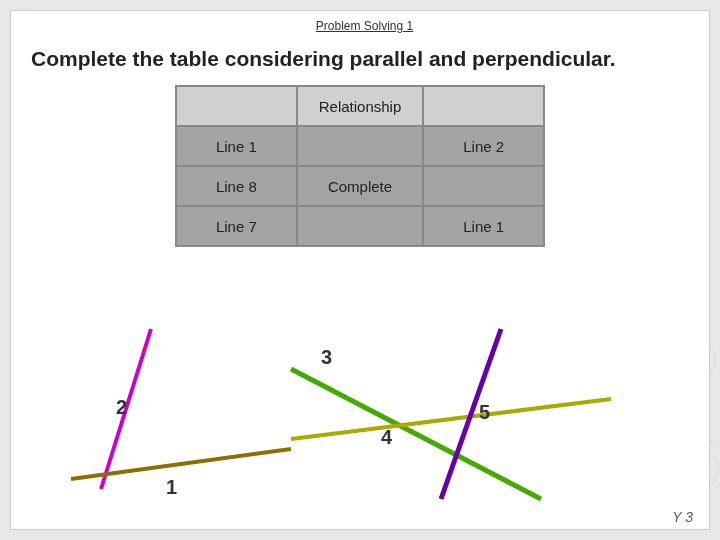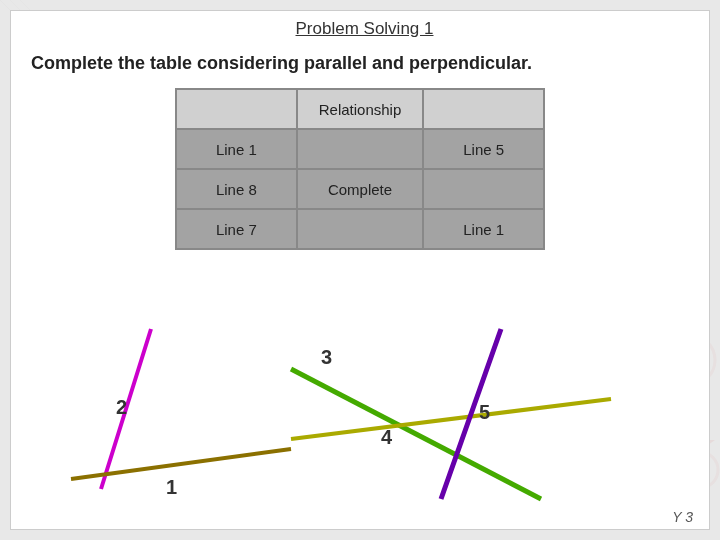--- a/index.html
+++ b/index.html
@@ -33,29 +33,29 @@
       position: absolute;
       top: 10px; left: 10px;
       width: 700px;
       height: 520px;
       background: white;
       border: 1px solid #ccc;
     }
 
     .page-title {
       text-align: center;
-      font-size: 17px;
+      font-size: 12px;
       text-decoration: underline;
       color: #333;
       padding: 8px 0 4px 0;
       margin-left: 9px;
     }
 
     .instruction {
-      font-size: 18px;
+      font-size: 21px;
       font-weight: bold;
       color: #222;
       padding: 10px 20px 14px 20px;
     }
 
     .table-wrapper {
       display: flex;
       justify-content: center;
       padding: 0 20px;
     }
@@ -143,21 +143,21 @@
     <table>
       <tbody>
           <tr>
         <td class="empty-header"></td>
         <td class="header-cell">Relationship</td>
         <td class="empty-header"></td>
       </tr>
       <tr>
         <td class="data-cell">Line 1</td>
         <td class="data-cell"></td>
-        <td class="data-cell">Line 5</td>
+        <td class="data-cell">Line 2</td>
       </tr>
       <tr>
         <td class="data-cell">Line 8</td>
         <td class="data-cell">Complete</td>
         <td class="data-cell"></td>
       </tr>
       <tr>
         <td class="data-cell">Line 7</td>
         <td class="data-cell"></td>
         <td class="data-cell">Line 1</td>

